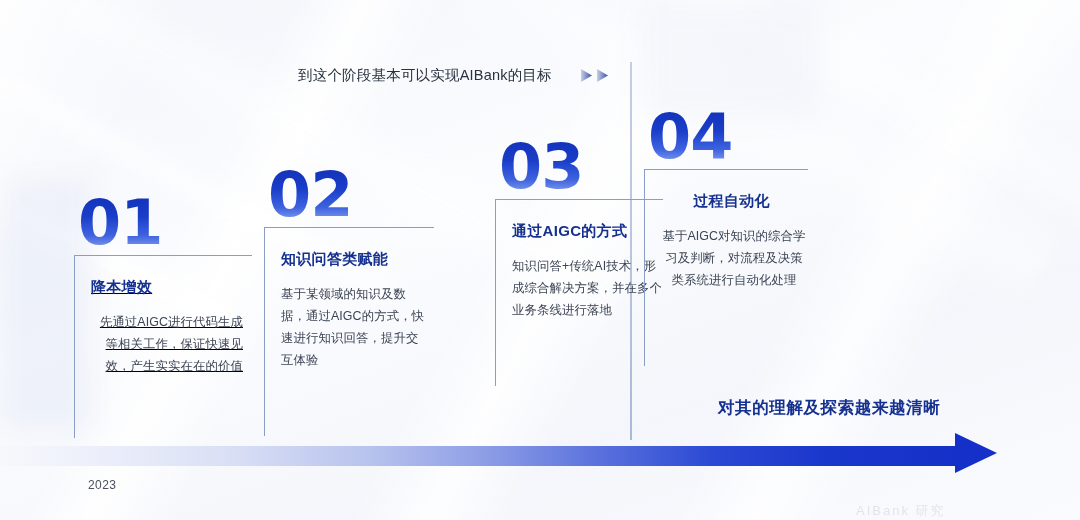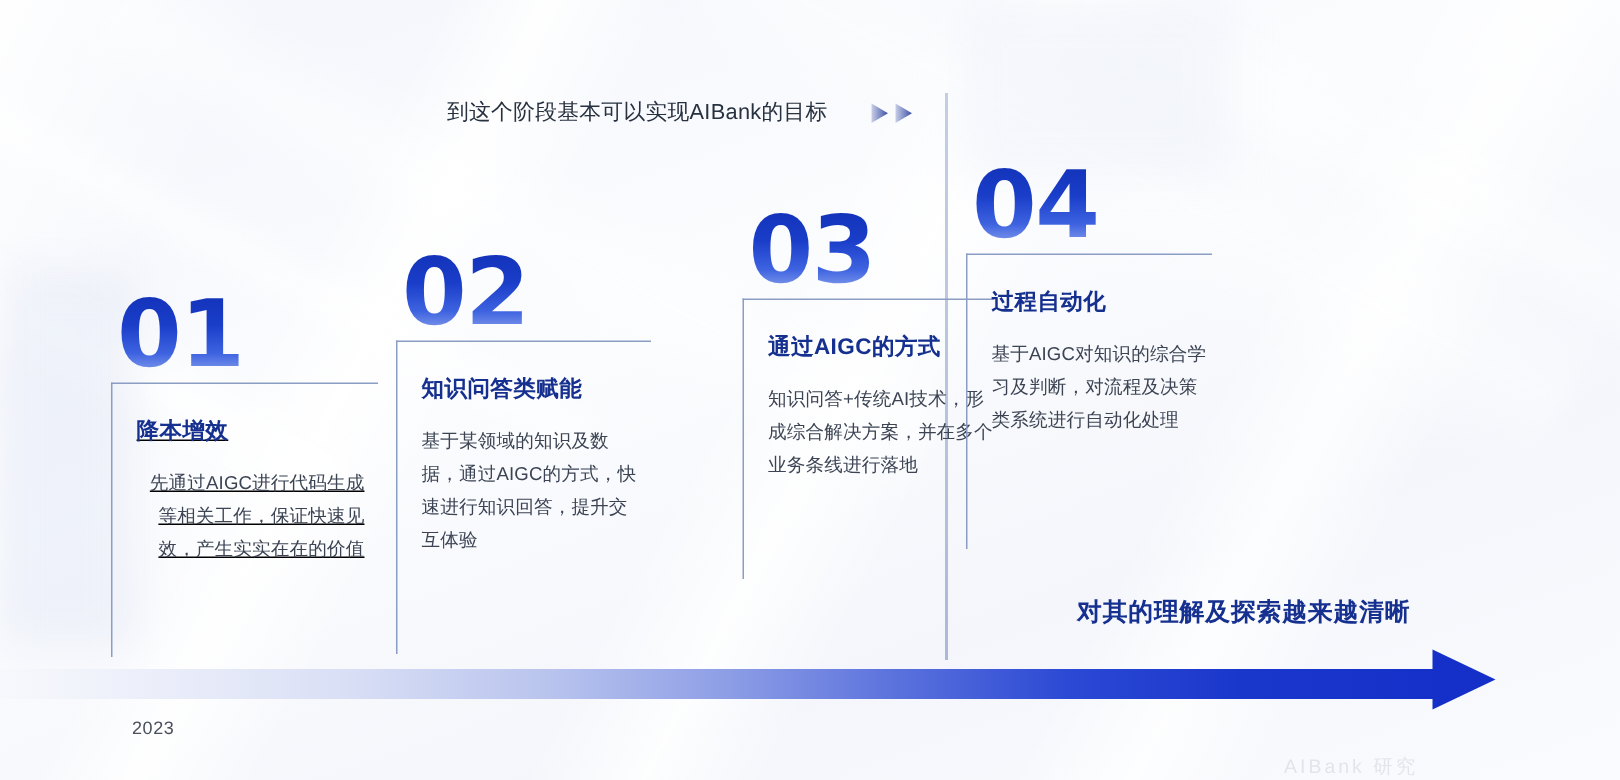--- a/index.html
+++ b/index.html
@@ -125,21 +125,21 @@
   }
 
   
   #step-1 { left: 74px;  top: 196px; width: 178px; }
   #step-1 .card { height: 160px; text-decoration: underline; }
   #step-2 { left: 264px; top: 168px; width: 170px; }
   #step-2 .card { height: 186px; }
   #step-3 { left: 455px; top: 140px; width: 168px; margin-left: 40px; }
   #step-3 .card { height: 164px; }
   #step-4 { left: 644px; top: 110px; width: 164px; }
-  #step-4 .card { height: 174px; }
+  #step-4 .card { height: 174px; text-align: center; }
   #step-5 { left: 822px; top: 52px;  width: 172px; }
   #step-5 .card { height: 168px; }
 
   #step-1 .card .card-body { width: 152px; text-align: right; }
   #step-2 .card .card-body { width: 148px; }
   #step-3 .card .card-body { width: 150px; }
   #step-4 .card .card-body { width: 146px; }
   #step-5 .card .card-body { width: 150px; }
 
   

